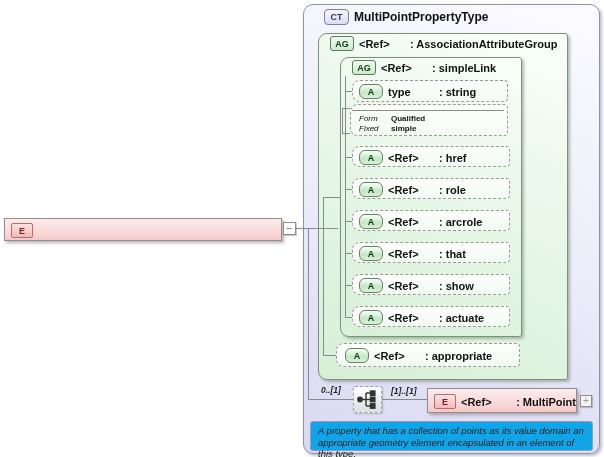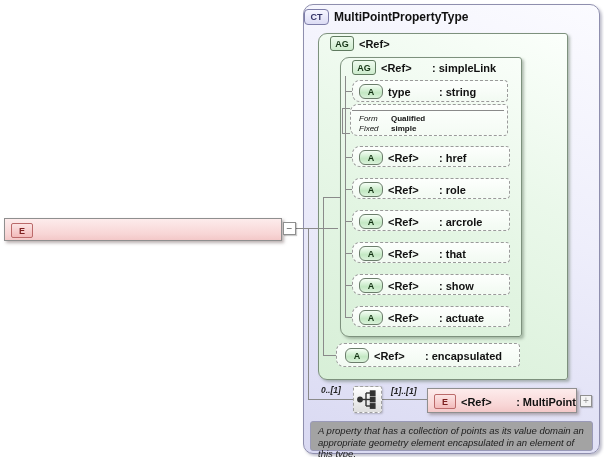--- a/index.html
+++ b/index.html
@@ -23,21 +23,21 @@
   .facet-box{left:350px;top:104px;width:158px;height:32px;
     border:1px dashed #9a9a9a;border-radius:8px 4px 4px 8px;
     background:linear-gradient(#fdfffd,#f4fbf4);}
   .facet-sep{left:352px;top:110px;width:152px;height:1px;background:#8a8a8a;}
   .pink-node{border:1px solid #8f8f8f;
     background:linear-gradient(#fdecec 0%,#f8d6d6 70%,#f3c8c8 100%);
     box-shadow:2px 2px 3px rgba(120,100,100,.5);}
   .element-node{left:4px;top:218px;width:278px;height:23px;}
   .mp-node{left:427px;top:388px;width:150px;height:25px;}
   .annotation-box{left:310px;top:421px;width:283px;height:30px;
-    border:1px solid #9a9ab8;border-radius:3px;background:#a3a3a3;
+    border:1px solid #9a9ab8;border-radius:3px;background:#0ea5e9;
     padding:3px 7px;font-style:italic;font-size:9.5px;line-height:11.5px;color:#1c1c1c;}
 
   
   .node-row{display:flex;align-items:center;gap:5px;
     font-weight:bold;font-size:11px;color:#111;white-space:nowrap;}
   .ref-col{width:46px;}
   .ct-title{font-weight:bold;font-size:12px;color:#111;}
   .occ{font-size:8.5px;font-style:italic;font-weight:bold;color:#222;}
   .facet-row{display:flex;font-size:8px;line-height:10px;color:#111;}
   .facet-label{font-style:italic;width:32px;}
@@ -62,29 +62,30 @@
   .seq-box{left:353px;top:386px;width:29px;height:27px;
     border:1px dashed #a0a0a0;border-radius:2px;
     background:linear-gradient(#ffffff,#dedede);
     box-shadow:1px 1px 2px rgba(0,0,0,.2);}
   svg.lines{left:0;top:0;pointer-events:none;}
 </style>
 </head>
 <body>
 
 <div class="abs ct-box"></div>
-<div class="abs node-row" style="left:304px;top:9px;">
+<div class="abs node-row" style="left:324px;top:9px;">
   <span class="badge badge-ct">CT</span>
   <span class="ct-title">MultiPointPropertyType</span>
 </div>
 
 <div class="abs group-box aag-box"></div>
 <div class="abs node-row" style="left:330px;top:36px;">
   <span class="badge badge-ag">AG</span>
   <span class="ref-col">&lt;Ref&gt;</span>
+  <span>: AssociationAttributeGroup</span>
 </div>
 
 <div class="abs group-box sl-box"></div>
 <div class="abs node-row" style="left:352px;top:60px;">
   <span class="badge badge-ag">AG</span>
   <span class="ref-col">&lt;Ref&gt;</span>
   <span>: simpleLink</span>
 </div>
 
 <div class="abs attr-box" style="left:352px;top:80px;width:156px;height:22px;">
@@ -149,21 +150,21 @@
     <span class="badge badge-a">A</span>
     <span class="ref-col">&lt;Ref&gt;</span>
     <span>: actuate</span>
   </div>
 </div>
 
 <div class="abs attr-box" style="left:336px;top:343px;width:184px;height:24px;">
   <div class="node-row" style="margin:4px 0 0 8px;">
     <span class="badge badge-a">A</span>
     <span class="ref-col">&lt;Ref&gt;</span>
-    <span>: encapsulated</span>
+    <span>: appropriate</span>
   </div>
 </div>
 
 <div class="abs pink-node element-node">
   <div class="node-row" style="margin:4px 0 0 6px;">
     <span class="badge badge-e">E</span>
   </div>
 </div>
 
 <svg class="abs lines" width="604" height="457">

